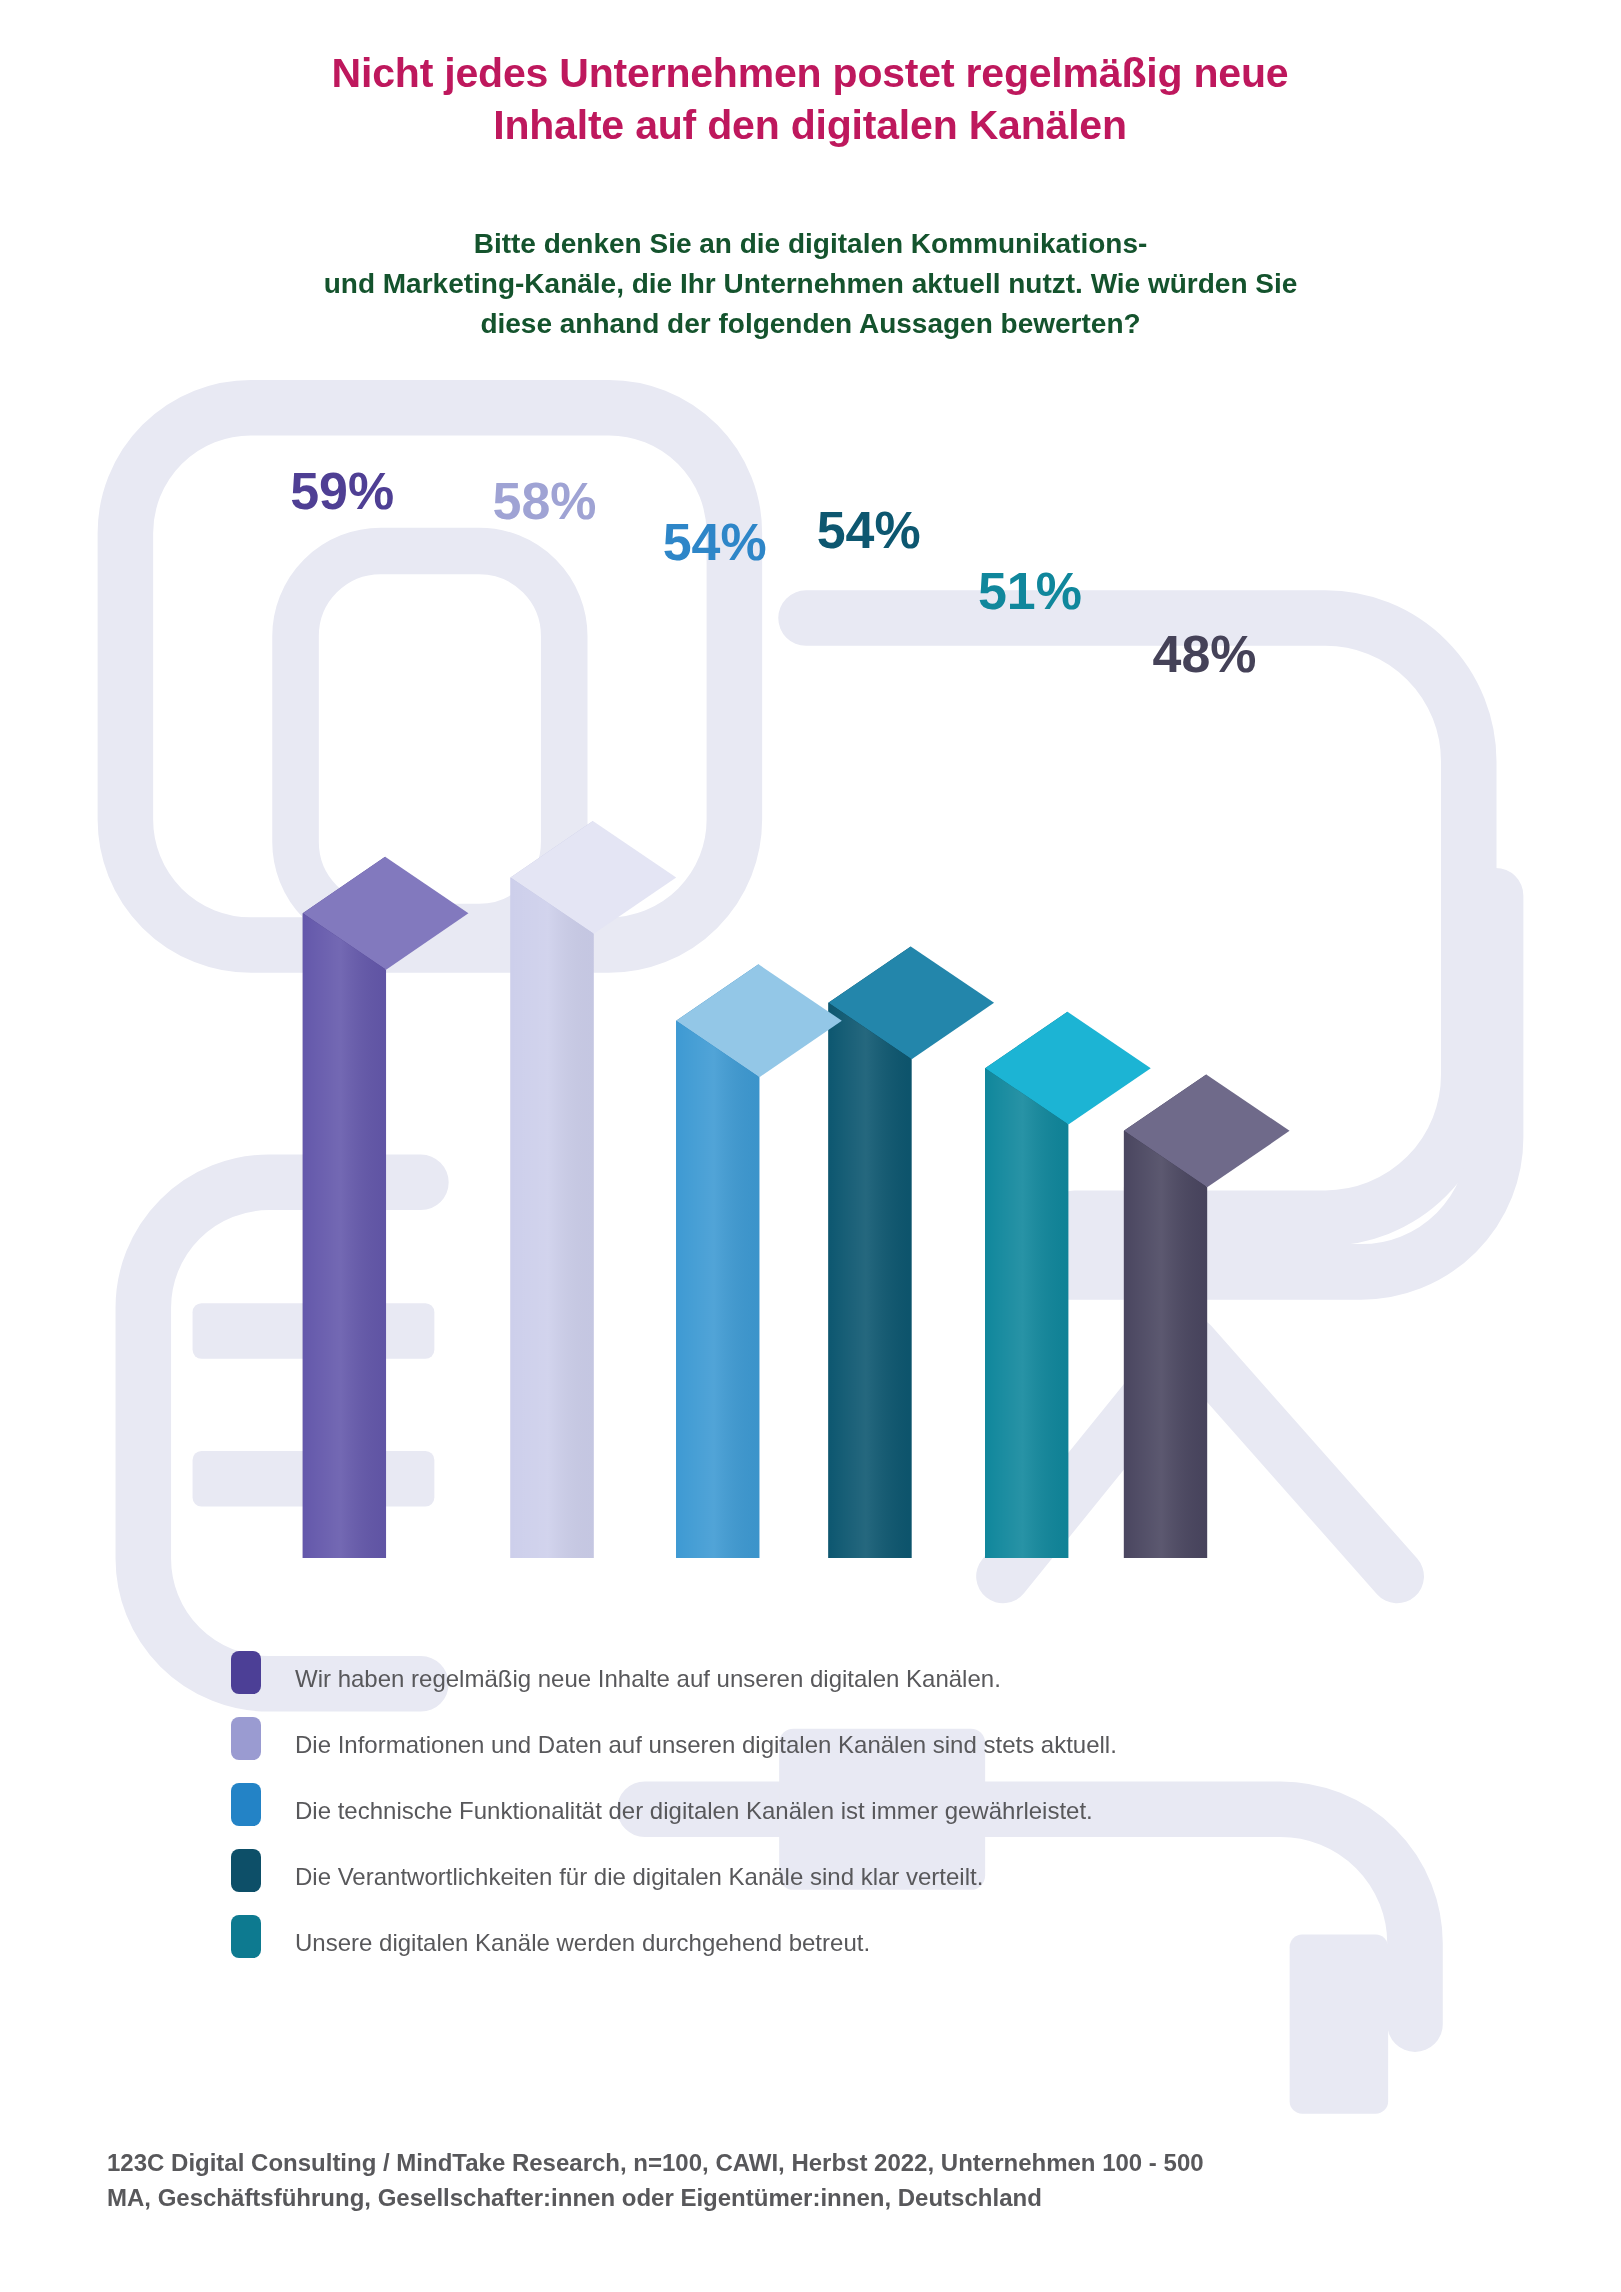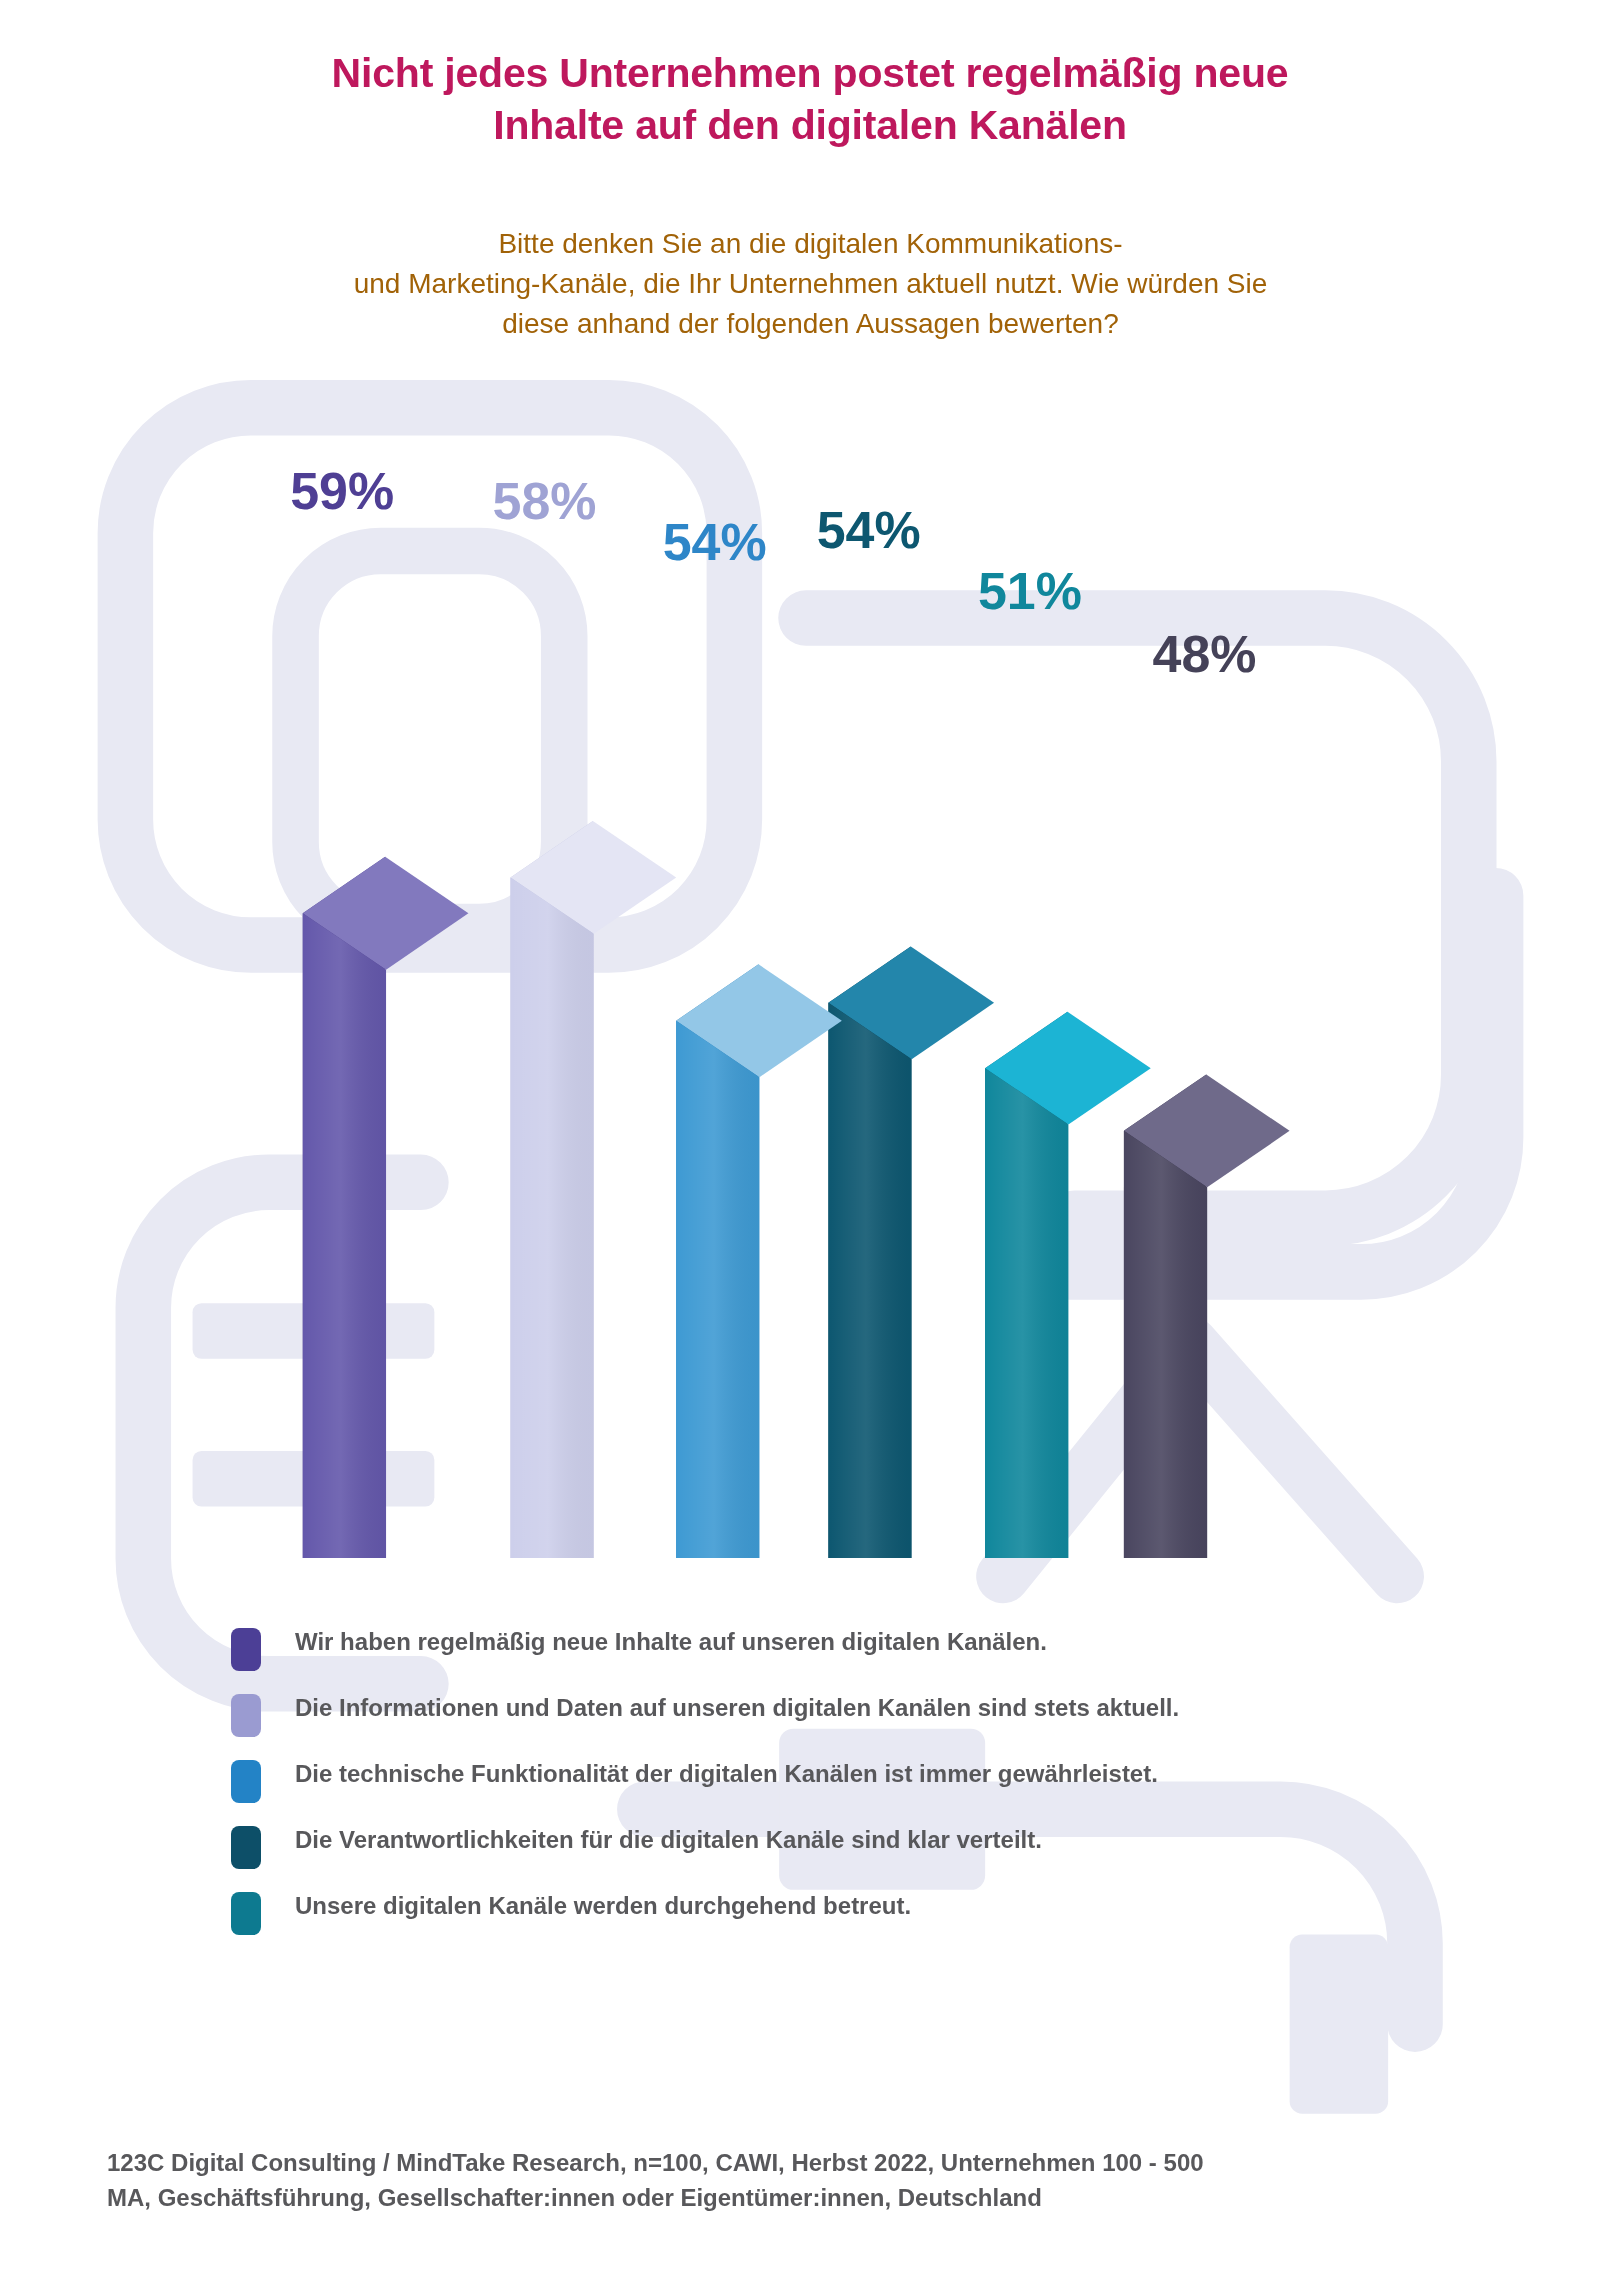--- a/index.html
+++ b/index.html
@@ -17,41 +17,40 @@
   
   #title{
     position:absolute;left:134px;top:47px;width:1352px;
     text-align:center;
     font-size:41px;font-weight:bold;line-height:1.28;
     color:#be185d;letter-spacing:-0.2px;
   }
   #subtitle{
     position:absolute;left:161px;top:224px;width:1299px;
     text-align:center;
-    font-size:28px;font-weight:normal;line-height:1.42;
-    color:#a16207;
+    font-size:28px;font-weight:bold;line-height:1.42;
+    color:#14532d;
   }
 
   
   #chart-area{position:absolute;left:0;top:376px;width:1621px;height:1182px;}
   #chart-svg{display:block;}
   .bar-label{
     font-family:"Liberation Sans", sans-serif;
     font-weight:bold;
     font-size:58px;
   }
 
   
   #legend{
     position:absolute;left:231px;top:1628px;width:1164px;
   }
   .legend-row{
-    display:flex;align-items:flex-start;
+    display:flex;align-items:flex-end;
     height:66px;
-    font-weight:bold;
   }
   .legend-swatch{
     width:30px;height:43px;border-radius:8px;flex:0 0 auto;
   }
   .legend-text{
     margin-left:34px;
     font-size:24px;color:#58585b;line-height:1.2;white-space:nowrap;
   }
 
   

